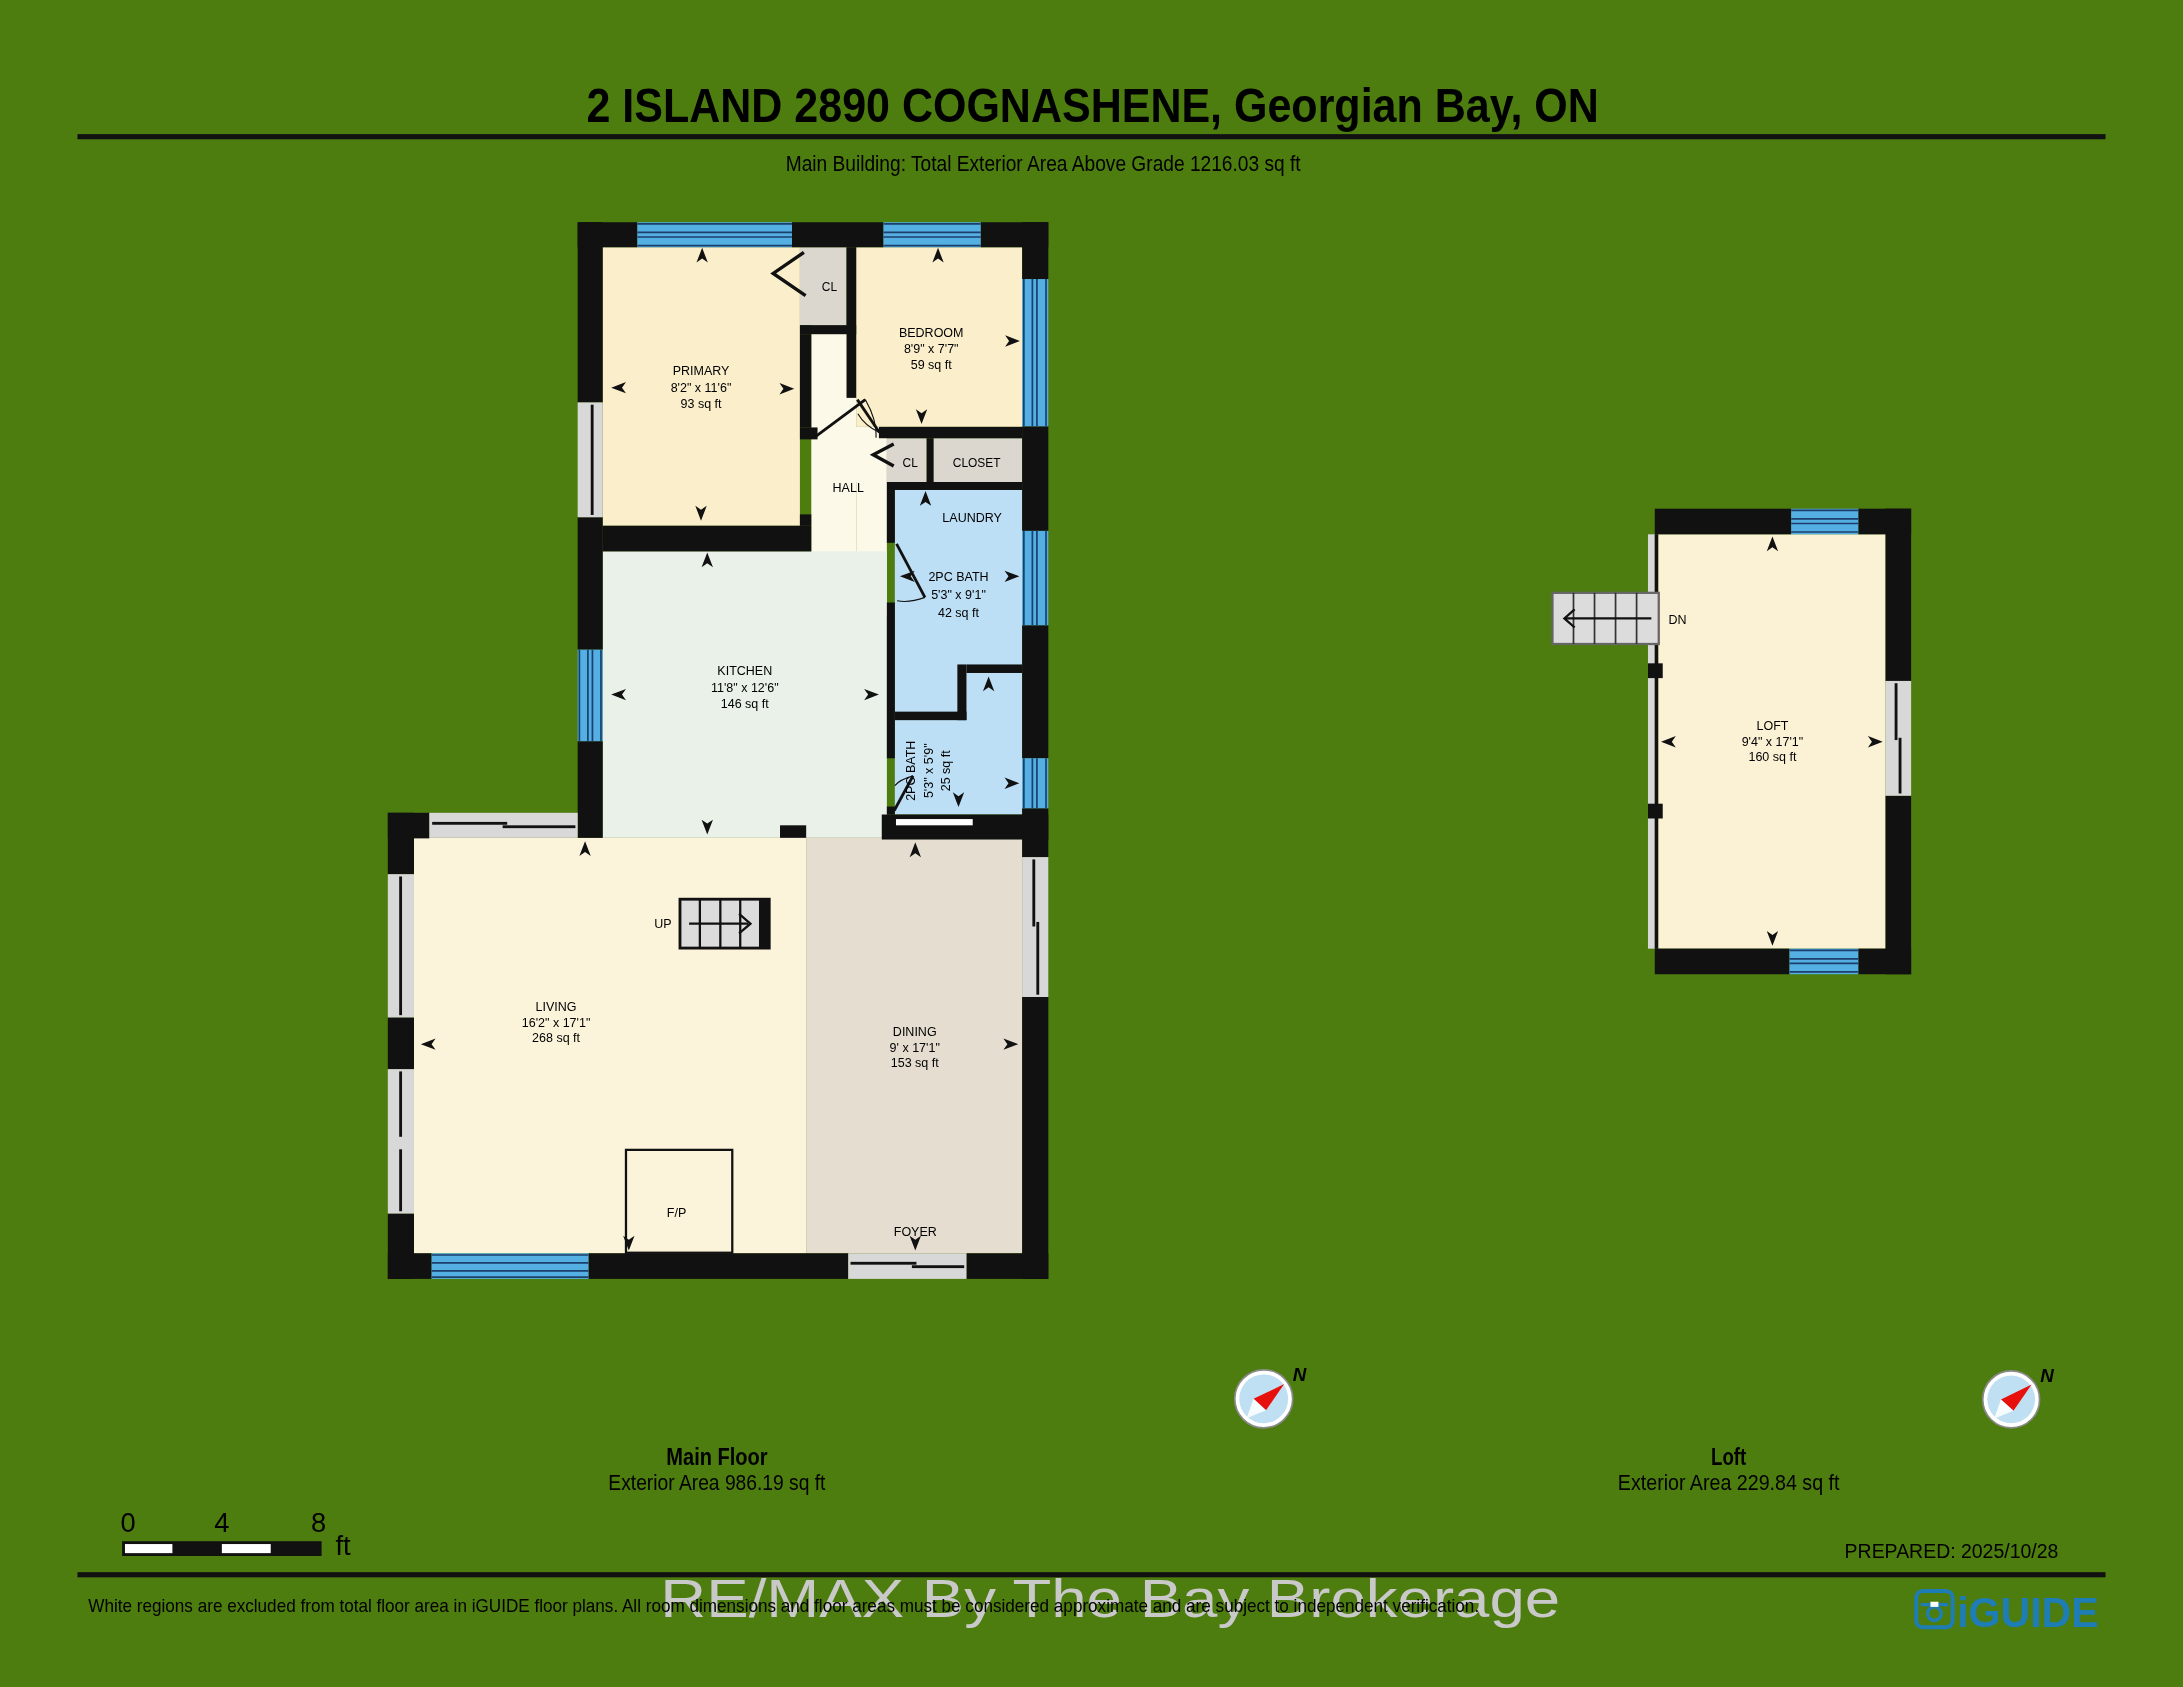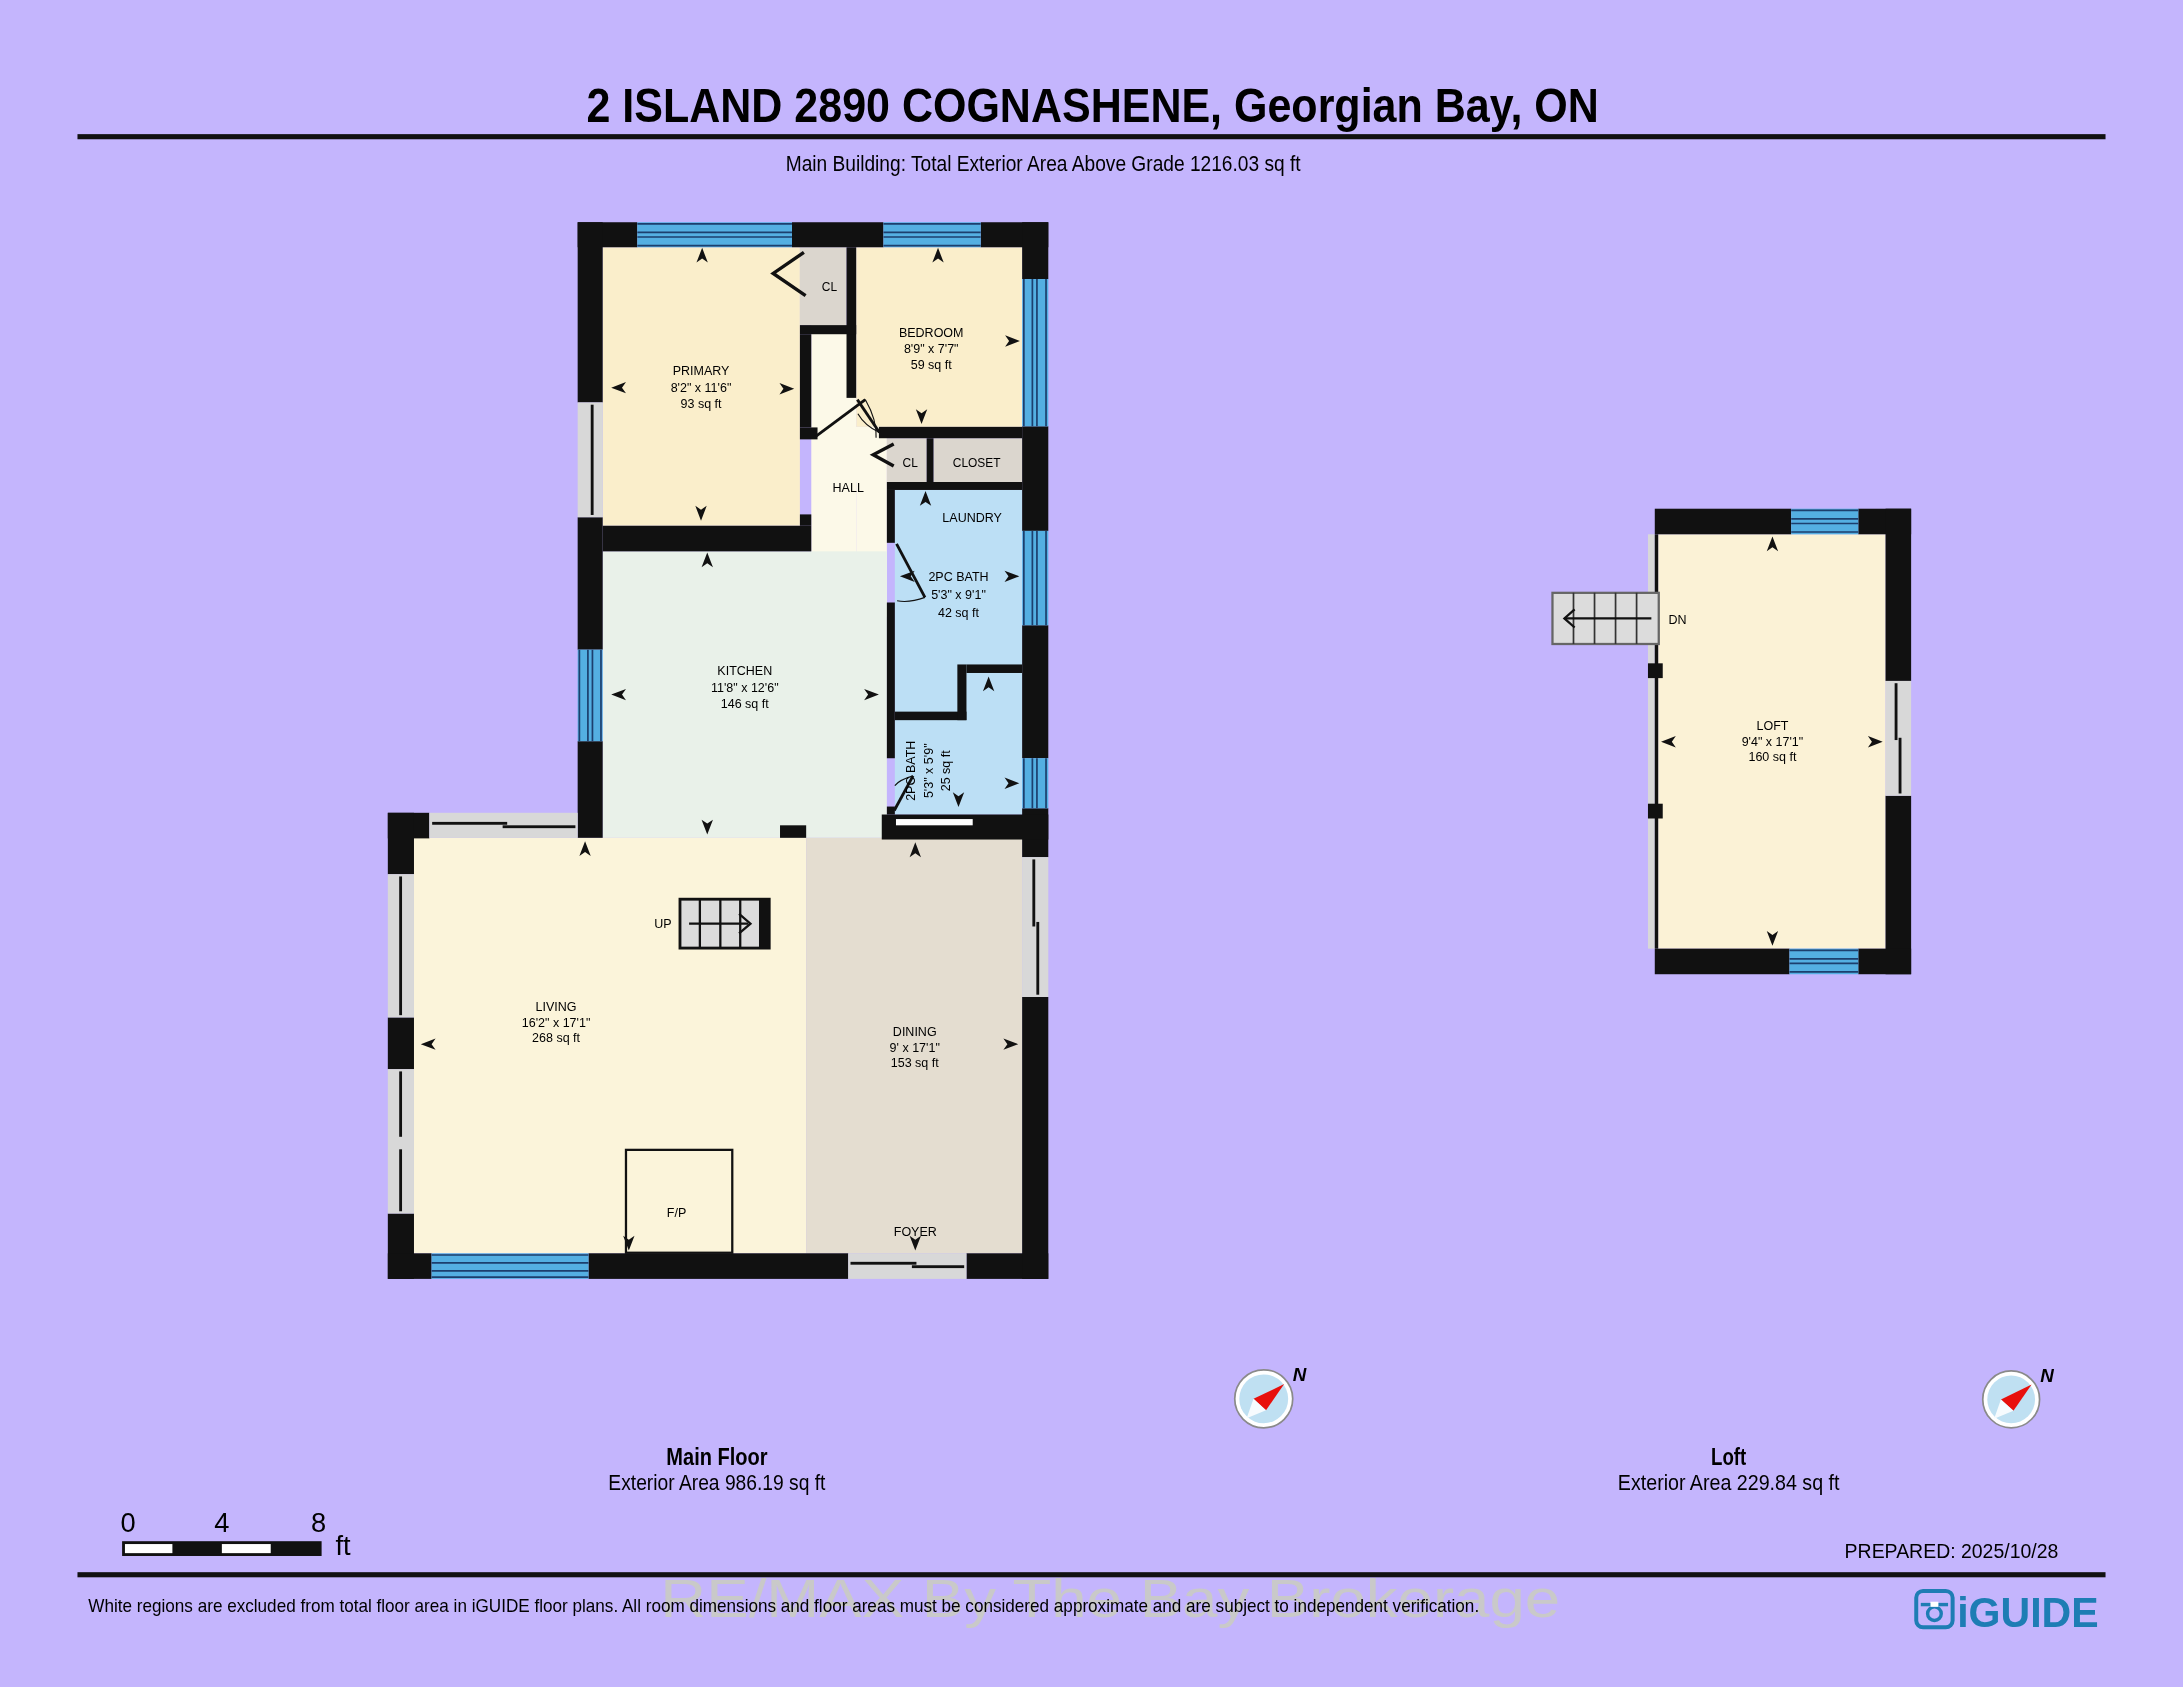--- a/index.html
+++ b/index.html
@@ -1,16 +1,16 @@
 <!DOCTYPE html>
 <html style="font-size:9px"><head>
 <meta charset="utf-8">
 <style>
 html,body{margin:0;padding:0;background:#fff}
-.page{position:relative;width:2183px;height:1687px;background:#c4b5fd;overflow:hidden}
+.page{position:relative;width:2183px;height:1687px;background:#4d7c0f;overflow:hidden}
 svg{position:absolute;left:0;top:0;font-family:"Liberation Sans",sans-serif}
 </style>
 </head>
 <body>
 <div class="page">
 <svg width="2183" height="1687" viewBox="0 0 3840 2968">
 
 <text x="1922" y="214" font-size="86" font-weight="bold" text-anchor="middle" textLength="1781" lengthAdjust="spacingAndGlyphs">2 ISLAND 2890 COGNASHENE, Georgian Bay, ON</text>
 
 <rect x="136" y="236" width="3568" height="9" fill="#111"></rect>

